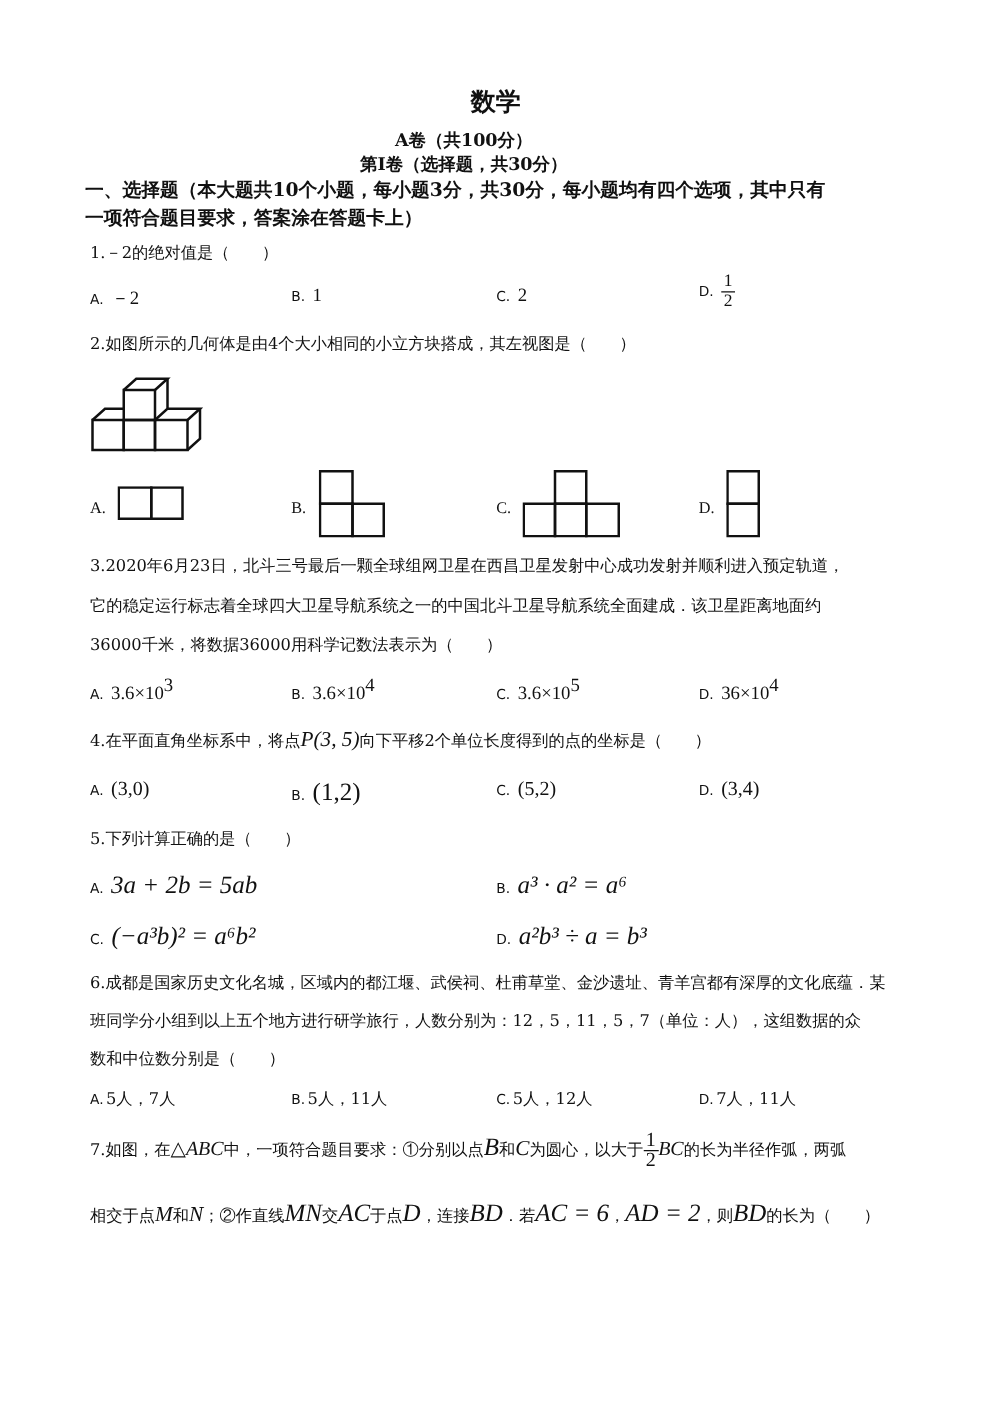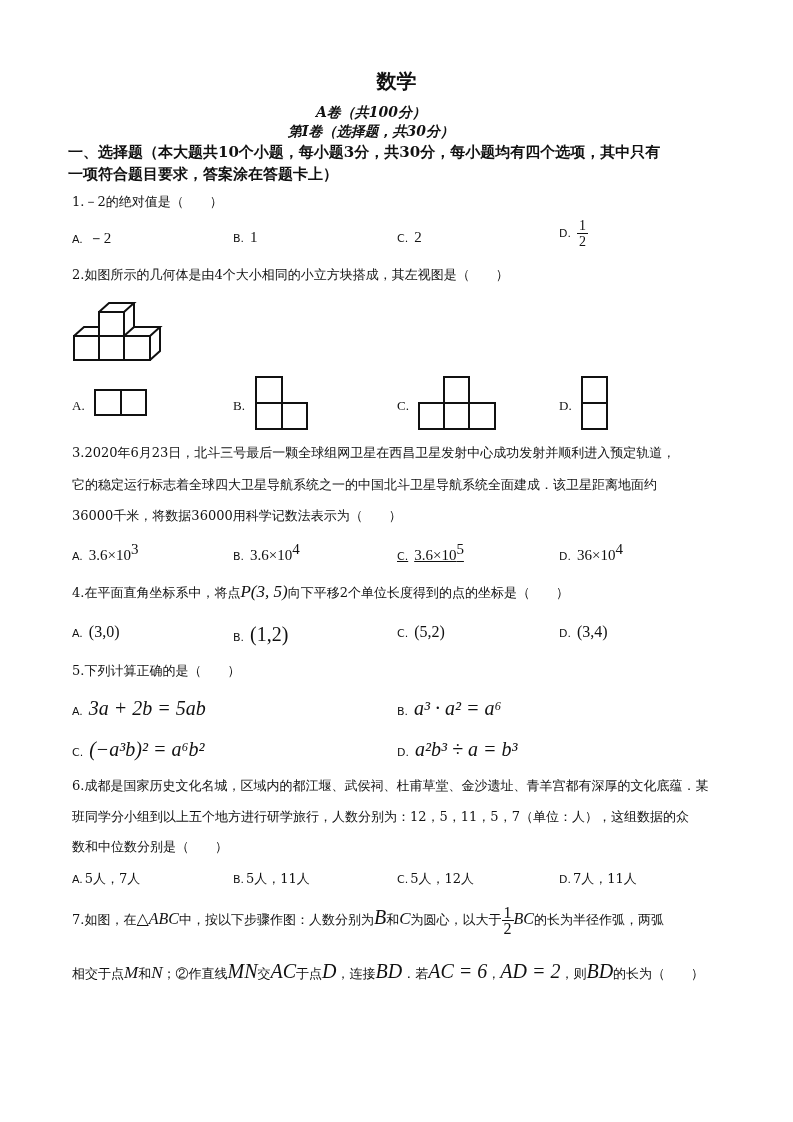--- a/index.html
+++ b/index.html
@@ -1,20 +1,20 @@
 <!DOCTYPE html>
 <html><head>
 <meta charset="utf-8">
 <style>
   html, body { margin: 0; padding: 0; background: #ffffff; }
   body { width: 793px; height: 1122px; position: relative; overflow: hidden;
          font-family: "DejaVu Serif", "Liberation Serif", serif; color: #111; }
   .abs { position: absolute; white-space: nowrap; }
   .title { font-size: 20px; font-weight: bold; left: 0; width: 793px; text-align: center; }
-  .sub { font-size: 14px; font-weight: bold; left: 0; width: 742px; text-align: center; font-style: italic; }
+  .sub { font-size: 14px; font-weight: bold; left: 0; width: 742px; text-align: center; }
   .sec { font-size: 15px; font-weight: bold; left: 68px; }
   .q { font-size: 13px; left: 72px; }
   .opt { font-size: 13px; }
   .lbl { font-family: "DejaVu Sans", "Liberation Sans", sans-serif; font-size: 11px; margin-right: 6px; }
   .m { font-family: "Liberation Serif", "DejaVu Serif", serif; font-size: 15px; }
   .mi { font-family: "Liberation Serif", "DejaVu Serif", serif; font-style: italic; font-size: 20px; }
   sup { font-size: 9px; vertical-align: 6px; }
   .frac { display: inline-flex; flex-direction: column; align-items: center; vertical-align: middle;
           font-family: "Liberation Serif", serif; font-size: 14px; line-height: 15px; }
   .frac .num { border-bottom: 1px solid #111; padding: 0 2px; }
@@ -95,21 +95,21 @@
 <div class="abs q" style="top:444px;">3.2020年6月23日，北斗三号最后一颗全球组网卫星在西昌卫星发射中心成功发射并顺利进入预定轨道，</div>
 <div class="abs q" style="top:476px;">它的稳定运行标志着全球四大卫星导航系统之一的中国北斗卫星导航系统全面建成．该卫星距离地面约</div>
 <div class="abs q" style="top:507px;">36000千米，将数据36000用科学记数法表示为（　　）</div>
 
 <div class="abs opt" style="top:541px; left:72px;">
   <span class="lbl">A.</span><span class="m">3.6×10</span><sup class="m">3</sup>
 </div>
 <div class="abs opt" style="top:541px; left:233px;">
   <span class="lbl">B.</span><span class="m">3.6×10</span><sup class="m">4</sup>
 </div>
-<div class="abs opt" style="top:541px; left:397px;text-decoration:underline;">
+<div class="abs opt" style="top:541px; left:397px;">
   <span class="lbl">C.</span><span class="m">3.6×10</span><sup class="m">5</sup>
 </div>
 <div class="abs opt" style="top:541px; left:559px;">
   <span class="lbl">D.</span><span class="m">36×10</span><sup class="m">4</sup>
 </div>
 
 <div class="abs q" style="top:582px;">
   <span>4.在平面直角坐标系中，将点</span><span class="mi" style="font-size:17px;">P(3, 5)</span><span>向下平移2个单位长度得到的点的坐标是（　　）</span>
 </div>
 <div class="abs opt" style="top:623px; left:72px;">
@@ -149,20 +149,20 @@
   <span class="lbl" style="margin-right:2px;">B.</span><span>5人，11人</span>
 </div>
 <div class="abs opt" style="top:870px; left:397px;">
   <span class="lbl" style="margin-right:2px;">C.</span><span>5人，12人</span>
 </div>
 <div class="abs opt" style="top:870px; left:559px;">
   <span class="lbl" style="margin-right:2px;">D.</span><span>7人，11人</span>
 </div>
 
 <div class="abs q" style="top:905px;">
-  <span>7.如图，在</span><span class="mi" style="font-size:16px;">△ABC</span><span>中，按以下步骤作图：人数分别为</span><span class="mi">B</span><span>和</span><span class="mi" style="font-size:17px;">C</span><span>为圆心，以大于</span><span class="frac" style="font-size:16px;">
+  <span>7.如图，在</span><span class="mi" style="font-size:16px;">△ABC</span><span>中，一项符合题目要求：①分别以点</span><span class="mi">B</span><span>和</span><span class="mi" style="font-size:17px;">C</span><span>为圆心，以大于</span><span class="frac" style="font-size:16px;">
       <span class="num">1</span>
       <span class="den">2</span>
     </span><span class="mi" style="font-size:16px;">BC</span><span>的长为半径作弧，两弧</span>
 </div>
 <div class="abs q" style="top:960px;">
   <span>相交于点</span><span class="mi" style="font-size:17px;">M</span><span>和</span><span class="mi" style="font-size:17px;">N</span><span>；②作直线</span><span class="mi">MN</span><span>交</span><span class="mi">AC</span><span>于点</span><span class="mi">D</span><span>，连接</span><span class="mi">BD</span><span>．若</span><span class="mi">AC = 6</span><span>，</span><span class="mi">AD = 2</span><span>，则</span><span class="mi">BD</span><span>的长为（　　）</span>
 </div>
 
 </body></html>

